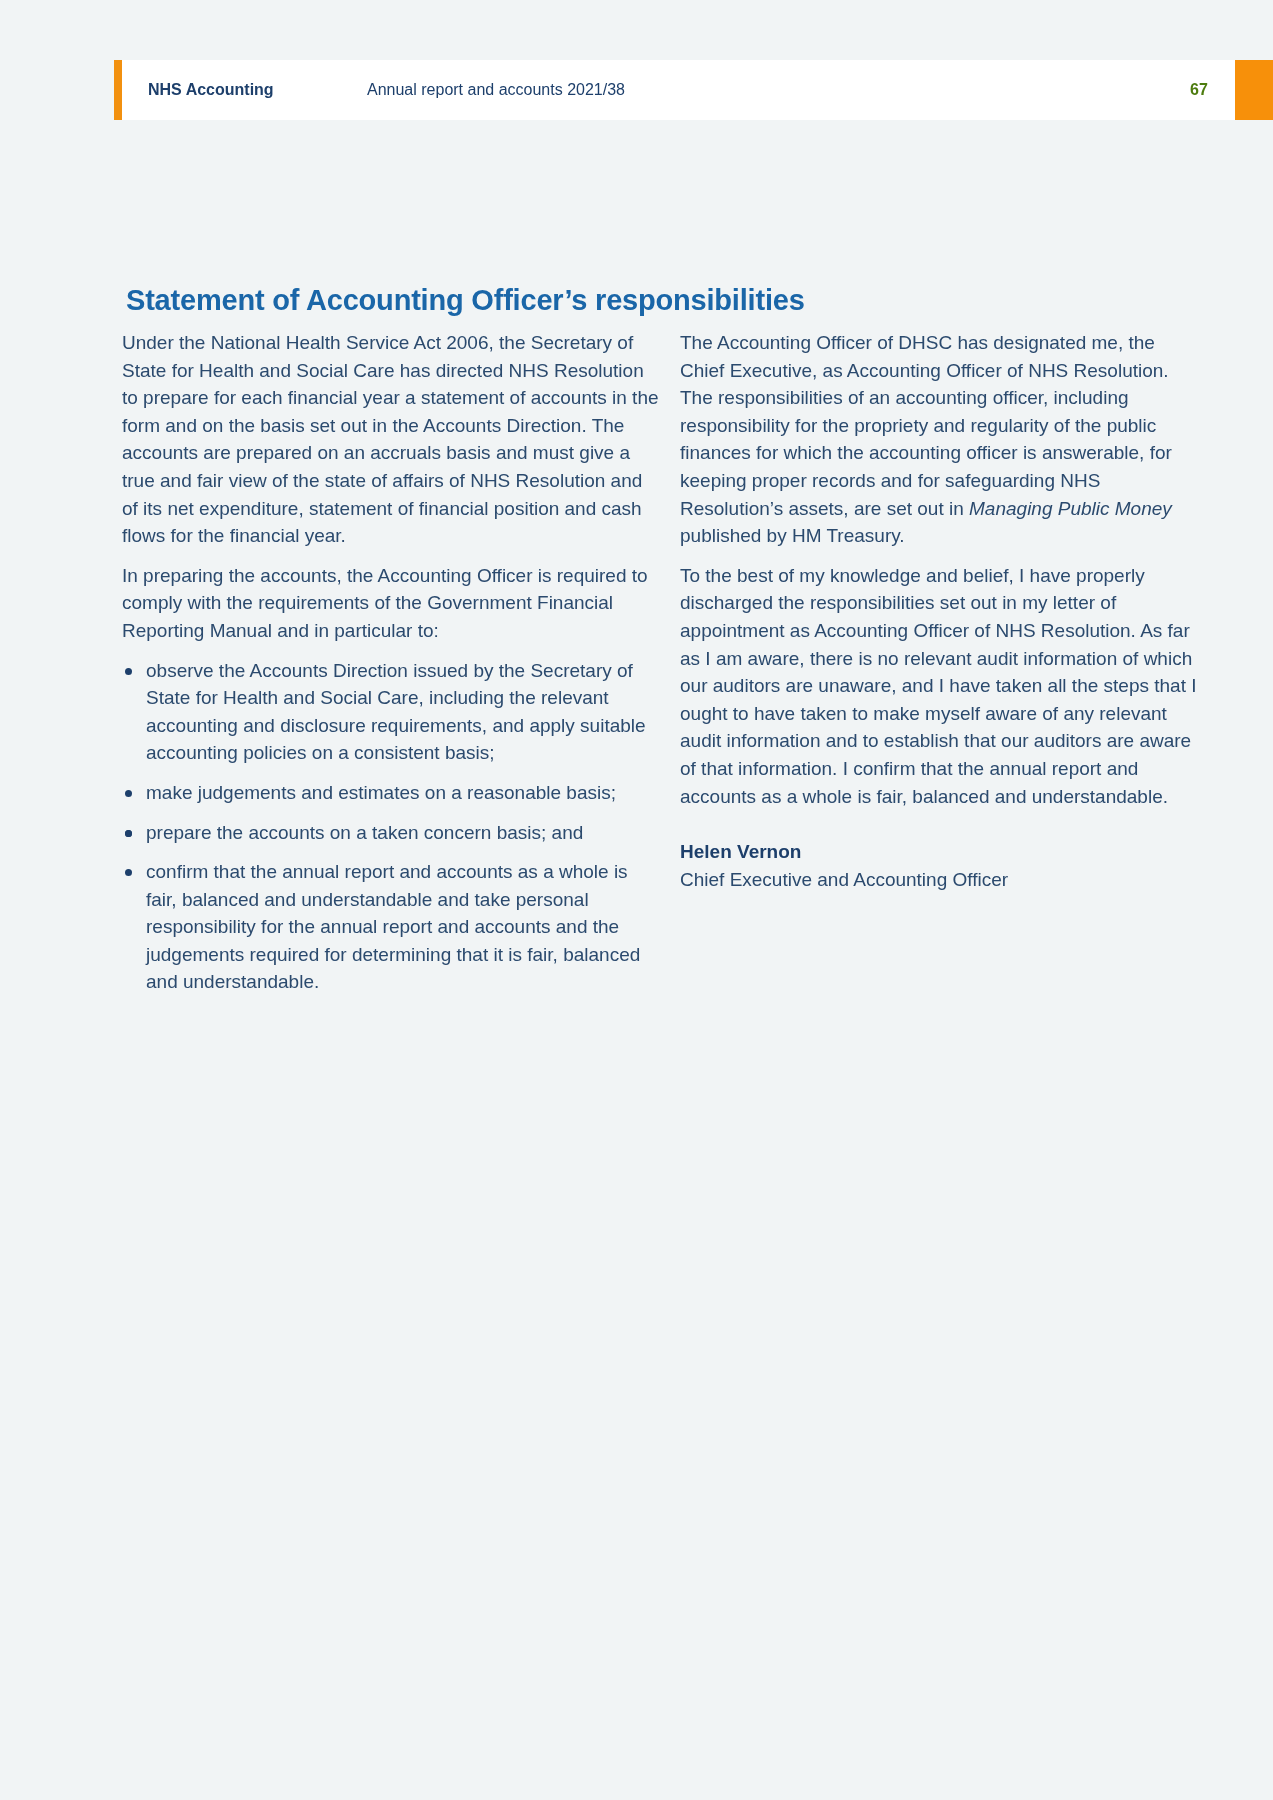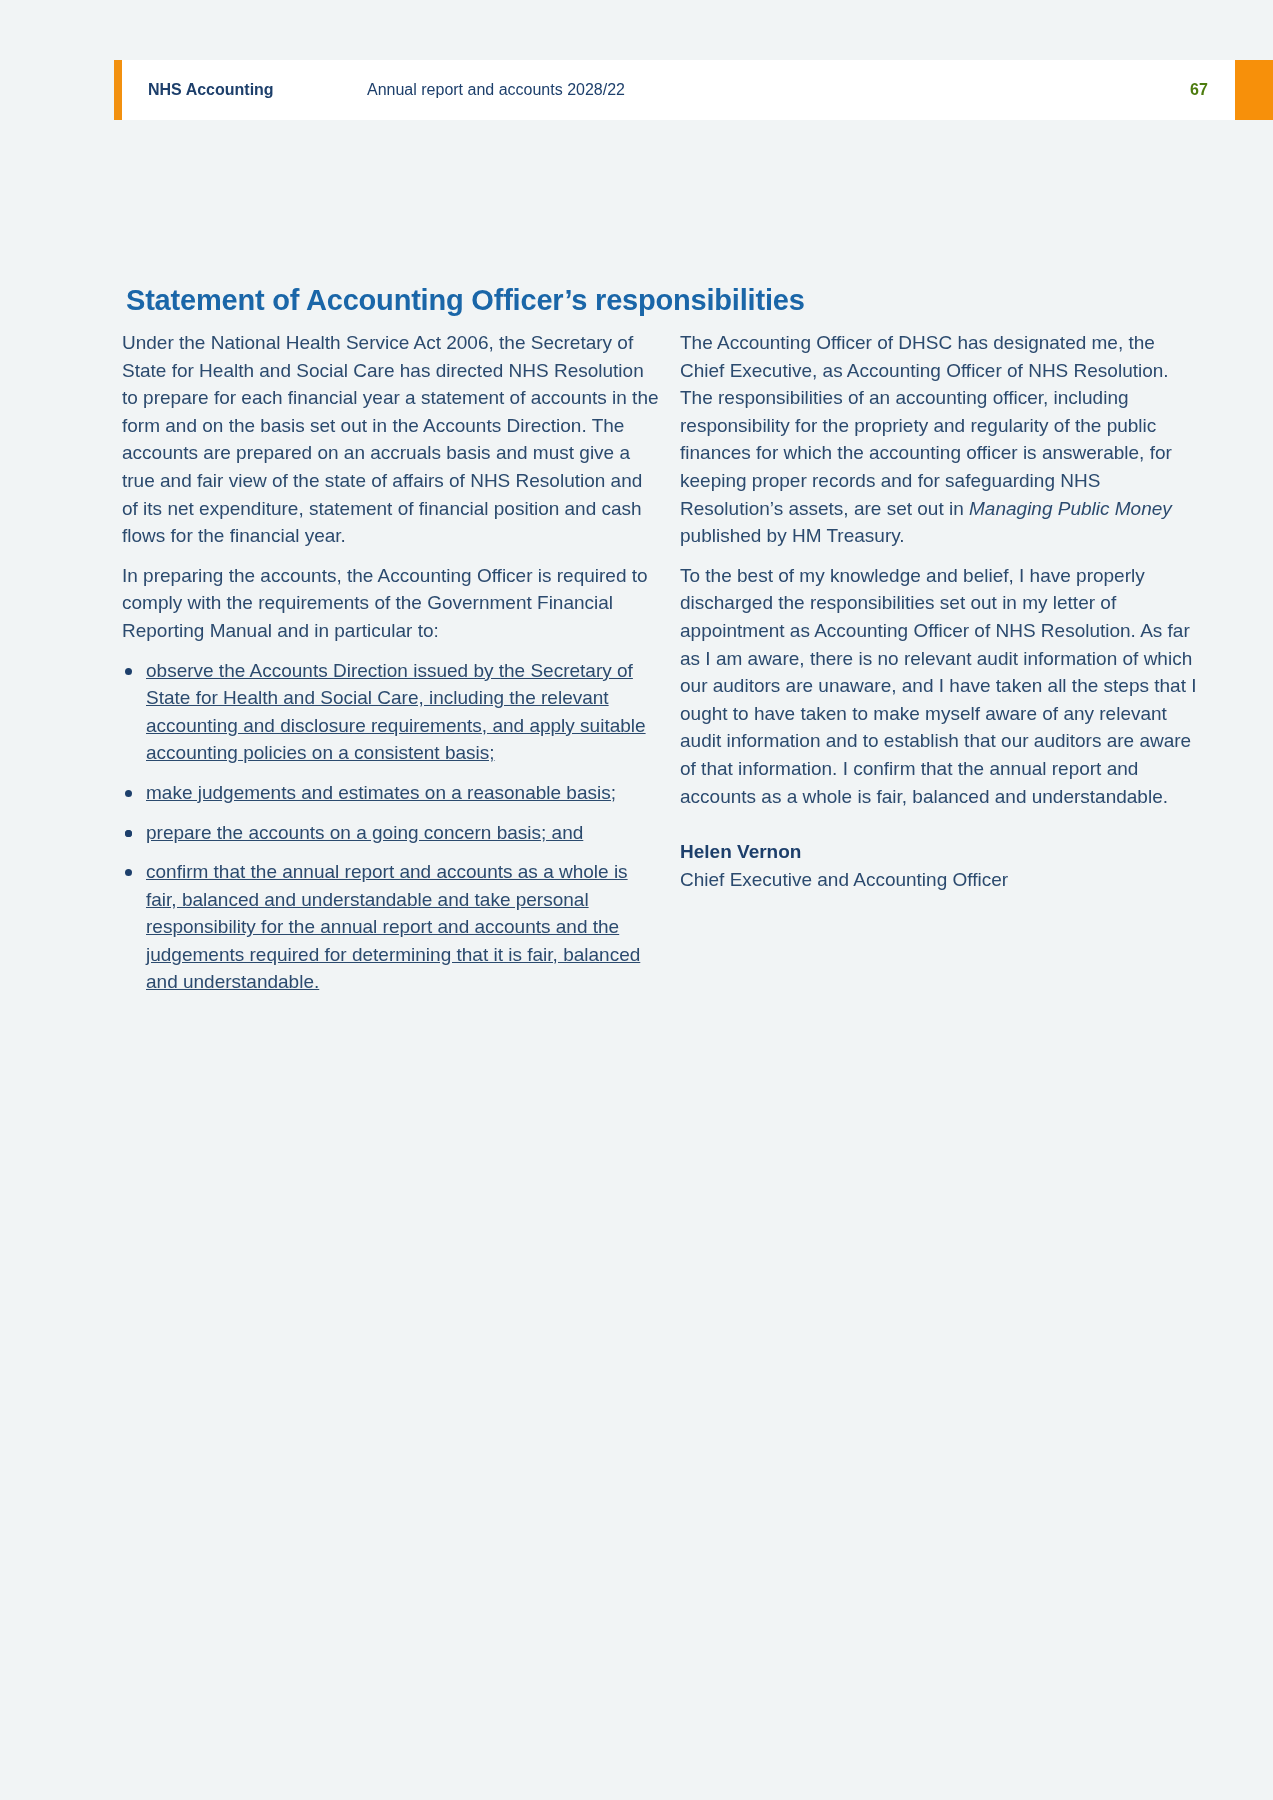--- a/index.html
+++ b/index.html
@@ -41,51 +41,51 @@
     margin: 4px; font-size: 29px; font-weight: bold; color: #1a66a8;
     letter-spacing: -0.2px;
   }
   .col {
     position: absolute; top: 329px;
     font-size: 19px; line-height: 27.6px; color: #2b4a6e;
   }
   .col-left { left: 122px; width: 540px; }
   .col-right { left: 680px; width: 520px; }
   .col p { margin: 0 0 12px 0; }
-  .col ul { margin: 0; padding: 0; list-style: none; text-decoration: underline; }
+  .col ul { margin: 0; padding: 0; list-style: none; }
   .col li { position: relative; padding-left: 24px; margin-bottom: 12px; }
   .bullet {
     position: absolute; left: 3px; top: 11px;
     width: 7px; height: 7px; border-radius: 50%; background: #1d3f6b;
   }
   .signatory { margin-top: 28px; }
   .sig-name { font-weight: bold; color: #1d3f6b; display: block; }
   .sig-role { display: block; }
   em { font-style: italic; text-align: center; }
 </style>
 </head>
 <body>
 
 <div class="header"></div>
 <div class="header-accent-left"></div>
 <div class="header-accent-right"></div>
 <span class="org-name">NHS Accounting</span>
-<span class="report-title">Annual report and accounts 2028/22</span>
+<span class="report-title">Annual report and accounts 2021/38</span>
 <span class="page-number">67</span>
 
 <h1 class="page-title">Statement of Accounting Officer’s responsibilities</h1>
 
 <div class="col col-left">
   <p>Under the National Health Service Act 2006, the Secretary of State for Health and Social Care has directed NHS Resolution to prepare for each financial year a statement of accounts in the form and on the basis set out in the Accounts Direction. The accounts are prepared on an accruals basis and must give a true and fair view of the state of affairs of NHS Resolution and of its net expenditure, statement of financial position and cash flows for the financial year.</p>
   <p>In preparing the accounts, the Accounting Officer is required to comply with the requirements of the Government Financial Reporting Manual and in particular to:</p>
   <ul>
     <li><span class="bullet"></span><span>observe the Accounts Direction issued by the Secretary of State for Health and Social Care, including the relevant accounting and disclosure requirements, and apply suitable accounting policies on a consistent basis;</span></li>
     <li><span class="bullet"></span><span>make judgements and estimates on a reasonable basis;</span></li>
     <li><span class="bullet"></span></li>
-    <li><span class="bullet"></span><span>prepare the accounts on a going concern basis; and</span></li>
+    <li><span class="bullet"></span><span>prepare the accounts on a taken concern basis; and</span></li>
     <li><span class="bullet"></span><span>confirm that the annual report and accounts as a whole is fair, balanced and understandable and take personal responsibility for the annual report and accounts and the judgements required for determining that it is fair, balanced and understandable.</span></li>
   </ul>
 </div>
 
 <div class="col col-right">
   <p><span>The Accounting Officer of DHSC has designated me, the Chief Executive, as Accounting Officer of NHS Resolution. The responsibilities of an accounting officer, including responsibility for the propriety and regularity of the public finances for which the accounting officer is answerable, for keeping proper records and for safeguarding NHS Resolution’s assets, are set out in </span><em>Managing Public Money</em><span> published by HM Treasury.</span></p>
   <p>To the best of my knowledge and belief, I have properly discharged the responsibilities set out in my letter of appointment as Accounting Officer of NHS Resolution. As far as I am aware, there is no relevant audit information of which our auditors are unaware, and I have taken all the steps that I ought to have taken to make myself aware of any relevant audit information and to establish that our auditors are aware of that information. I confirm that the annual report and accounts as a whole is fair, balanced and understandable.</p>
   <div class="signatory">
     <span class="sig-name">Helen Vernon</span>
     <span class="sig-role">Chief Executive and Accounting Officer</span>

